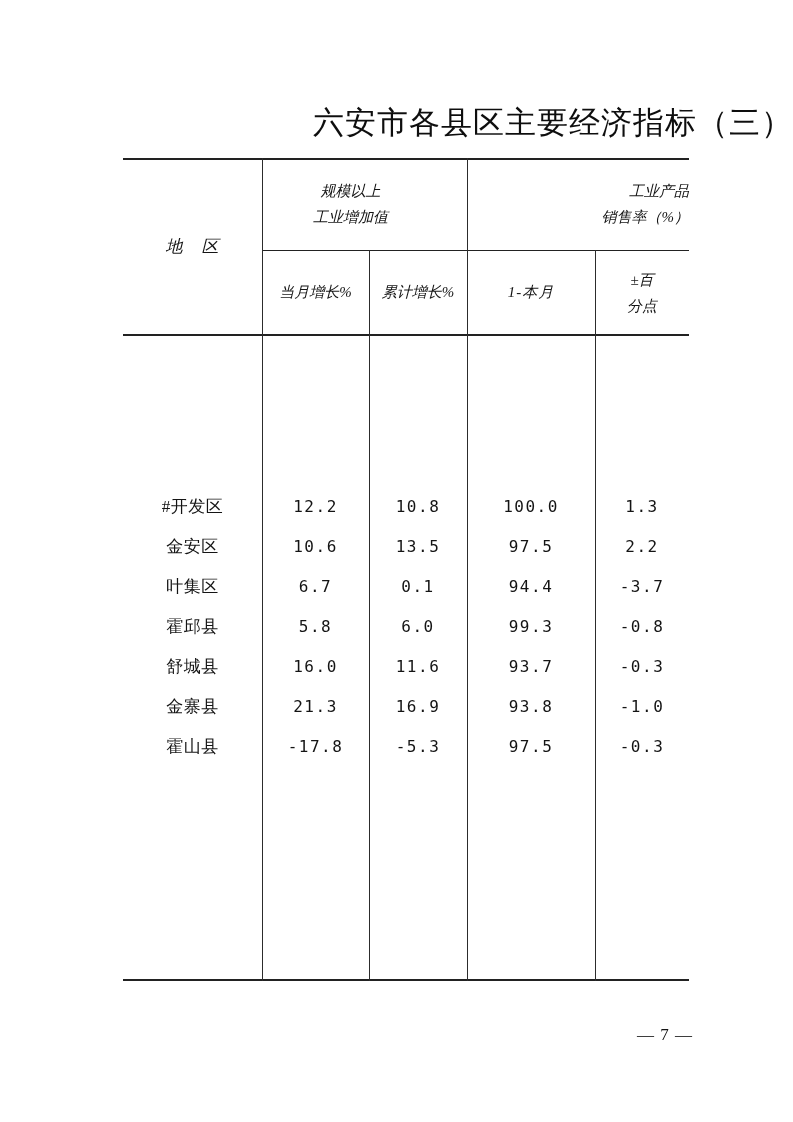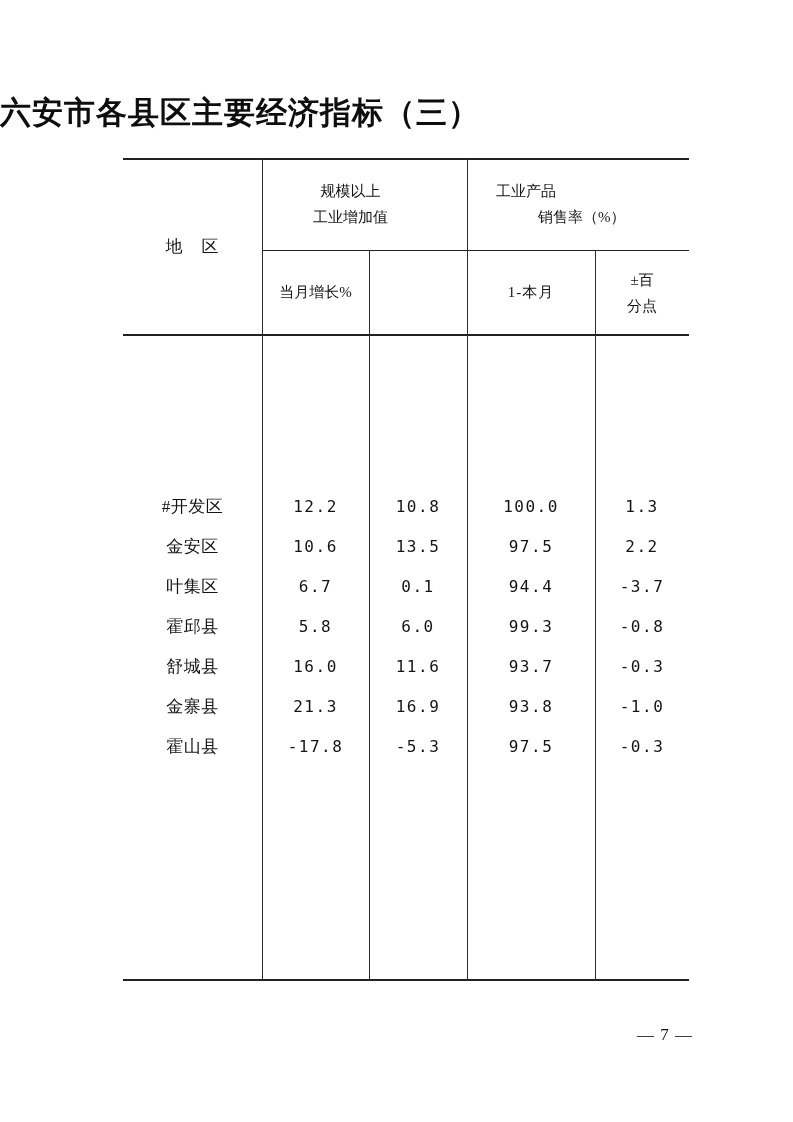--- a/index.html
+++ b/index.html
@@ -11,26 +11,26 @@
     position: relative;
     width: 793px;
     height: 1122px;
     background: #ffffff;
     overflow: hidden;
     font-family: "Liberation Serif", "DejaVu Serif", serif;
     color: #141414;
   }
   .doc-title {
     position: absolute;
-    top: 92px;
+    top: 102px;
     left: 0;
     width: 100%;
-    text-align: left;
+    text-align: right;
     font-family: "DejaVu Sans", "Liberation Sans", sans-serif;
-    font-weight: bold;
+    font-weight: normal;
     font-size: 31px;
     letter-spacing: 1px;
     color: #0e0e0e;
     white-space: nowrap;
   }
   .stat-table {
     position: absolute;
     left: 123px;
     top: 158px;
     width: 566px;
@@ -46,37 +46,38 @@
   .v2 { left: 246px; top: 92px; height: 731px; }
   .v3 { left: 344px; top: 0;    height: 823px; }
   .v4 { left: 472px; top: 92px; height: 731px; }
 
   .cell {
     position: absolute;
     display: flex;
     align-items: center;
     justify-content: center;
     box-sizing: border-box;
+    font-style: italic;
   }
   .head-region {
     left: 0; top: 0; width: 139px; height: 177px;
     font-size: 17px;
     letter-spacing: 1px;
   }
   .head-group1 {
     left: 139px; top: 0; width: 205px; height: 92px;
     flex-direction: column;
     padding-right: 28px;
     font-size: 15px;
     line-height: 26px;
   }
   .head-group2 {
     left: 344px; top: 0; width: 222px; height: 92px;
     flex-direction: column;
-    align-items: flex-start;
+    align-items: flex-end;
     padding-left: 29px;
     font-size: 15px;
     line-height: 26px;
   }
   .head-group2 .indent2 { text-indent: 42px; }
   .sub2 { left: 139px; top: 92px; width: 107px; height: 85px; font-size: 15px; }
   .sub3 { left: 246px; top: 92px; width: 98px;  height: 85px; font-size: 15px; }
   .sub4 { left: 344px; top: 92px; width: 128px; height: 85px; font-size: 15px; letter-spacing: 1px; }
   .sub5 {
     left: 472px; top: 92px; width: 94px; height: 85px;
@@ -140,20 +141,21 @@
       <div>规模以上</div>
       <div>工业增加值</div>
     </div>
 
     <div class="cell head-group2">
       <div>工业产品</div>
       <div class="indent2">销售率（%）</div>
     </div>
 
     <div class="cell sub2">当月增长%</div>
+    <div class="cell sub3">累计增长%</div>
     <div class="cell sub4">1-本月</div>
     <div class="cell sub5">
       <div>±百</div>
       <div>分点</div>
     </div>
 
     <div class="tbody">
 
 
       <div class="trow">

